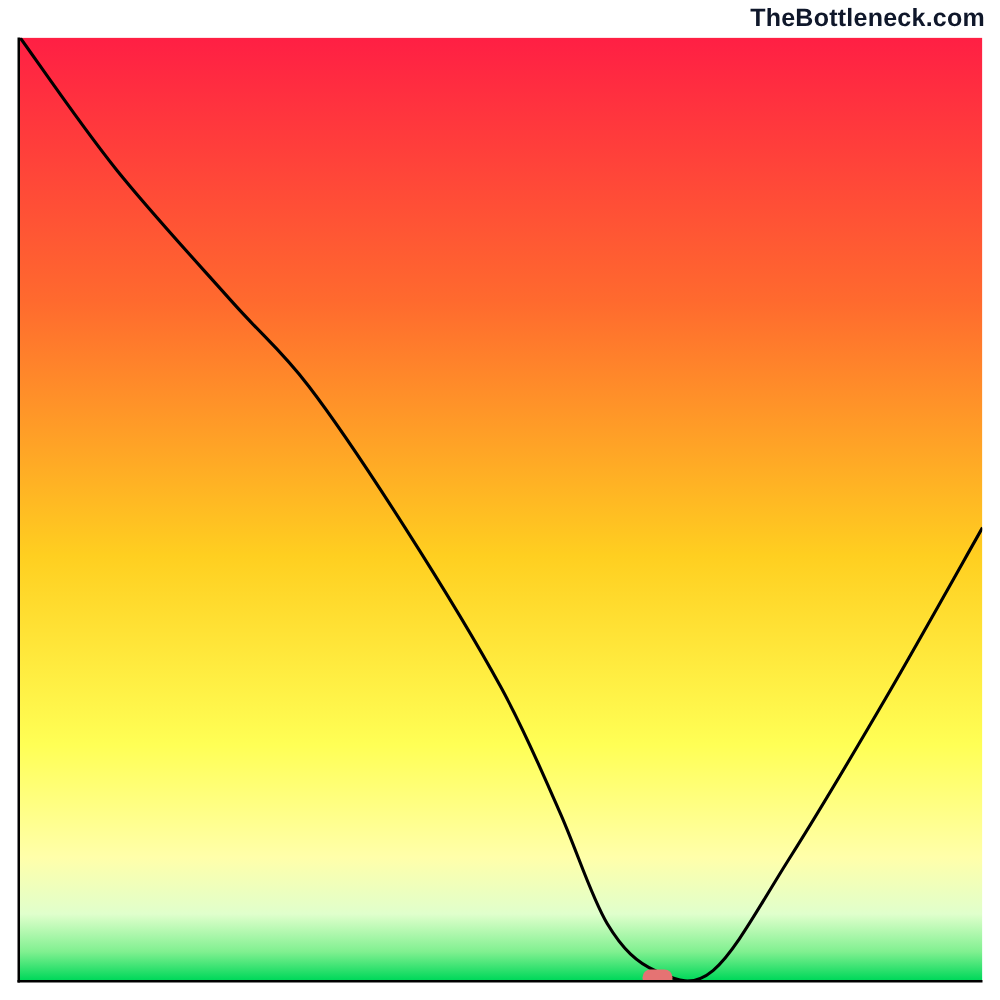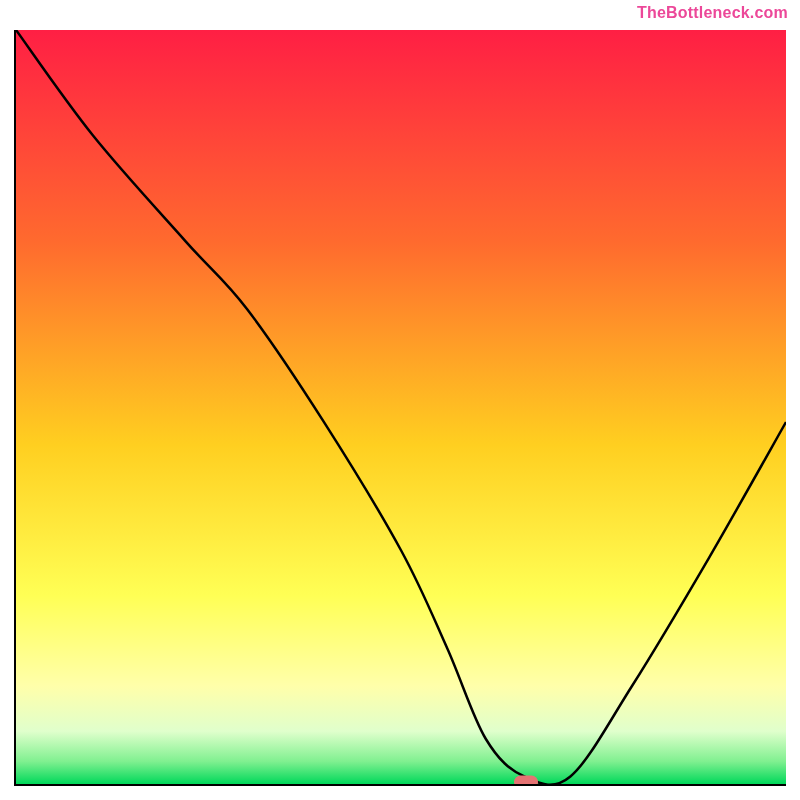--- a/index.html
+++ b/index.html
@@ -14,23 +14,23 @@
   .frame {
     position: relative;
     width: 800px;
     height: 800px;
     box-sizing: border-box;
   }
   .watermark {
     position: absolute;
     top: 4px;
     right: 12px;
-    font-size: 16px;
+    font-size: 20px;
     font-weight: 600;
-    color: #ec4899;
+    color: #0f172a;
     letter-spacing: 0.2px;
     z-index: 10;
   }
   .plot {
     position: absolute;
     left: 14px;
     top: 30px;
     width: 772px;
     height: 756px;
     border-left: 2.5px solid #000;

